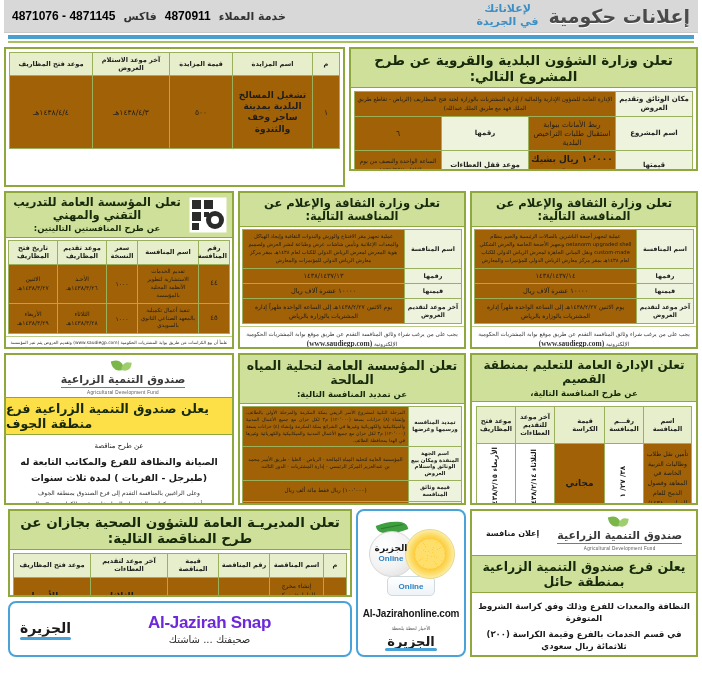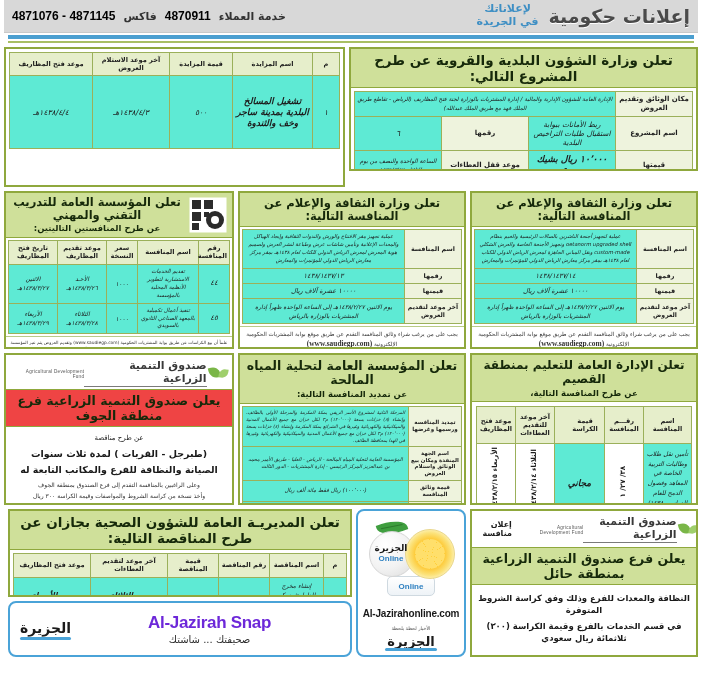--- a/index.html
+++ b/index.html
@@ -45,37 +45,37 @@
   .box-bd{flex:1;padding:3px;background:#fff;}
 
   
   table.t{width:100%;border-collapse:collapse;table-layout:fixed;}
   table.t td{
     border:1px solid #9bb05a;padding:3px 2px;vertical-align:middle;
     text-align:center;line-height:1.25;color:#1d1d1d;
   }
   td.hdr{background:#e6eecb;font-size:6.6px;font-weight:bold;color:#2b2b2b;}
   td.lbl{background:#eef3dd;font-size:7px;font-weight:bold;color:#2b2b2b;}
-  td.val{font-size:7.6px;background:#5eead4;font-style:italic;}
+  td.val{font-size:7.6px;background:#a16207;}
   td.val.big{font-size:9px;font-weight:bold;}
 
   .foot-note{
     font-size:5.6px;line-height:1.5;text-align:center;color:#333;
     padding:3px 4px 2px;border-top:1px solid #b9cb85;background:#fff;
   }
   .foot-note .url{font-family:"Liberation Serif",serif;font-size:7.4px;font-weight:bold;}
 
   
   .body-txt{text-align:center;padding:4px 6px;}
   .body-txt .sm{font-size:7px;line-height:1.5;margin:2px 0;}
   .body-txt .md{font-size:9.5px;font-weight:bold;line-height:1.45;margin:3px 0;}
   .body-txt .xs{font-size:6px;line-height:1.55;margin:2px 0;color:#333;}
 
   
-  .adf-logo{display:flex;flex-direction:row;align-items:center;margin:4px auto 2px;padding-left:8px;}
+  .adf-logo{display:flex;flex-direction:column;align-items:center;margin:4px auto 2px;padding-left:8px;}
   .adf-logo .ar{
     font-size:11px;font-weight:bold;color:#3a3a3a;letter-spacing:-0.5px;
     border-bottom:1px solid #7a7a7a;padding-bottom:1px;
   }
   .adf-logo .en{font-size:4.6px;color:#555;letter-spacing:.3px;margin-top:2px;
     font-family:"Liberation Sans",sans-serif;}
   .adf-leaf{width:26px;height:13px;position:relative;margin-bottom:1px;}
   .adf-leaf:before{content:"";position:absolute;left:2px;top:1px;width:11px;height:11px;
     background:#7ab648;border-radius:0 70% 0 70%;transform:rotate(-15deg);}
   .adf-leaf:after{content:"";position:absolute;left:12px;top:3px;width:9px;height:9px;
@@ -403,25 +403,25 @@
       </div>
     </div>
 
     <div class="box" style="width:230px;height:152px;">
       <div class="box-bd" style="padding:0;">
         <div class="adf-logo">
           <div class="adf-leaf"></div>
           <div class="ar">صندوق التنمية الزراعية</div>
           <div class="en">Agricultural Development Fund</div>
         </div>
-        <div style="background:#ef4444;border-top:1px solid #8fa83d;border-bottom:1px solid #8fa83d;padding:3px 0;text-align:center;font-size:12.5px;font-weight:bold;color:#16290a;">يعلن صندوق التنمية الزراعية فرع منطقة الجوف</div>
+        <div style="background:#fde047;border-top:1px solid #8fa83d;border-bottom:1px solid #8fa83d;padding:3px 0;text-align:left;font-size:12.5px;font-weight:bold;color:#16290a;">يعلن صندوق التنمية الزراعية فرع منطقة الجوف</div>
         <div class="body-txt">
           <div class="sm">عن طرح مناقصة</div>
+          <div class="md">الصيانة والنظافة للفرع والمكاتب التابعة له</div>
           <div class="md">(طبرجل  -  القريات ) لمدة ثلاث سنوات</div>
-          <div class="md">الصيانة والنظافة للفرع والمكاتب التابعة له</div>
           <div class="xs">وعلى الراغبين بالمنافسة التقدم إلى فرع الصندوق بمنطقة الجوف</div>
           <div class="xs">وأخذ نسخة من كراسة الشروط والمواصفات وقيمة الكراسة ٣٠٠ ريال</div>
 
         </div>
       </div>
     </div>
   </div>
 
   <div class="row">
 

